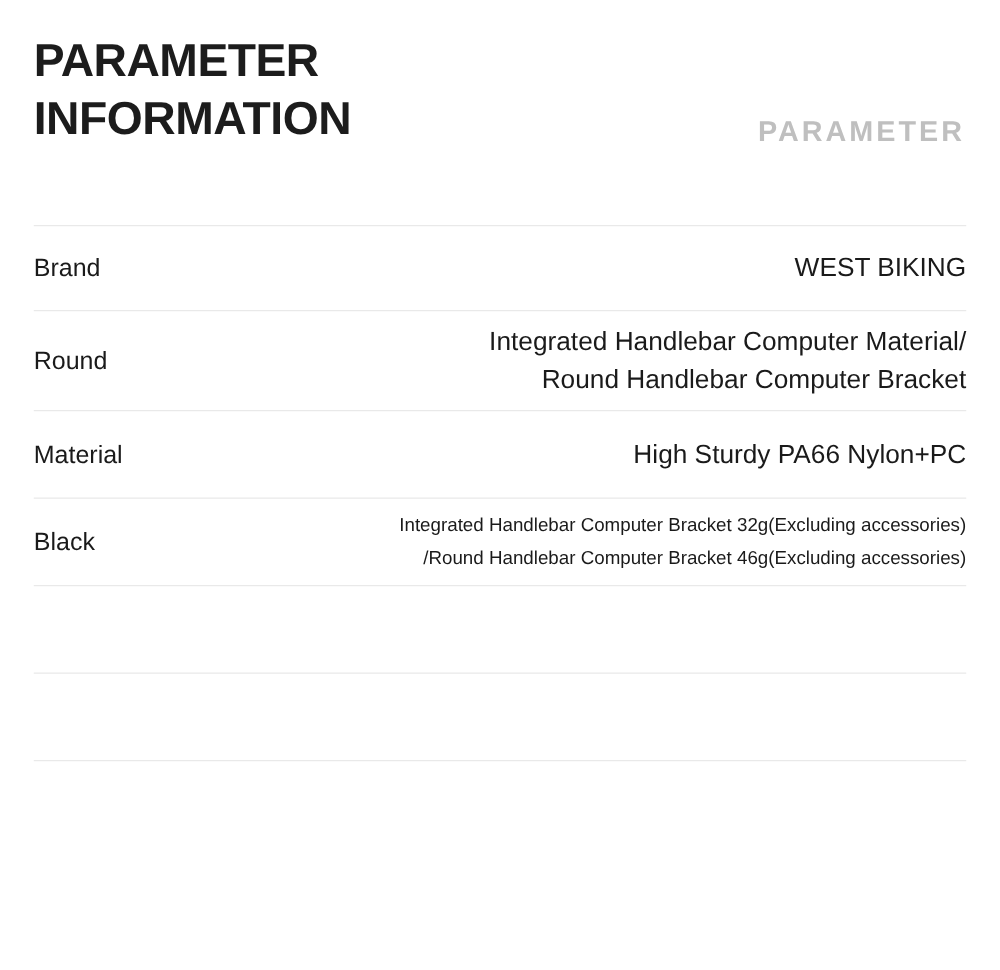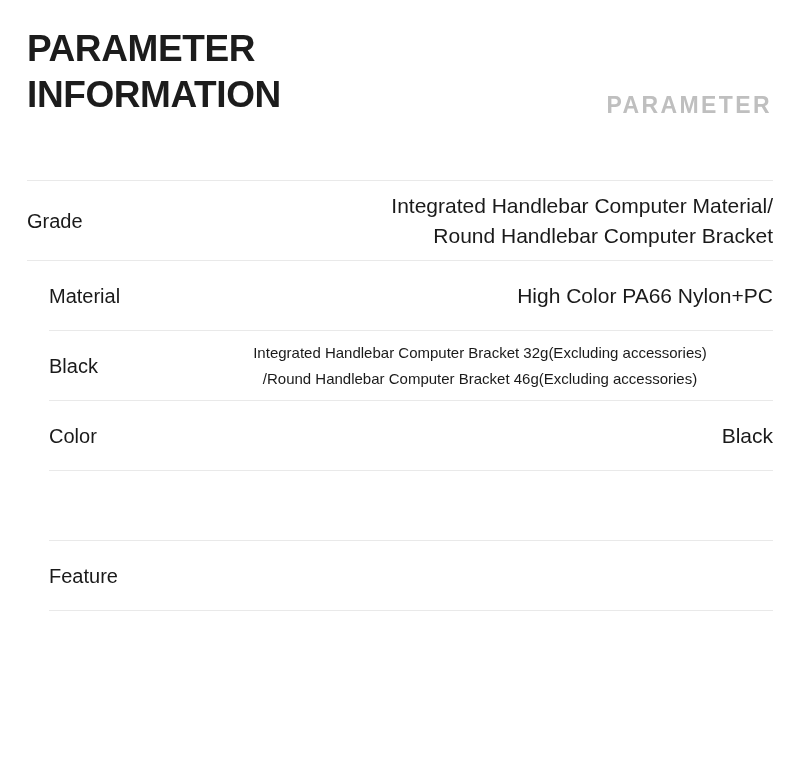--- a/index.html
+++ b/index.html
@@ -88,66 +88,64 @@
     font-size: 21px;
     line-height: 30px;
     color: #1a1a1a;
     text-align: right;
     white-space: pre-line;
     padding-left: 6px;
   }
   
   .h-single { height: 68px; }
   .h-double { height: 80px; }
-  .h-double-tight { height: 70px; margin-left: 22px; }
+  .h-double-tight { height: 70px; }
 
   .spec-value.small {
     font-size: 15px;
     line-height: 26px;
-    text-align: center;
   }
 </style>
 </head>
 <body>
 
 <div class="page">
 
   <div class="header">
     <h1 class="header-title">PARAMETER
 INFORMATION</h1>
     <div class="header-watermark">PARAMETER</div>
   </div>
 
   <div class="spec-table">
 
+    <div class="spec-row h-single">
+      <div class="spec-label">Brand</div>
+      <div class="spec-value">WEST BIKING</div>
+    </div>
 
     <div class="spec-row h-double">
-      <div class="spec-label">Grade</div>
+      <div class="spec-label">Round</div>
       <div class="spec-value">Integrated Handlebar Computer Material/
 Round Handlebar Computer Bracket</div>
     </div>
 
     <div class="spec-row h-double-tight">
       <div class="spec-label">Material</div>
-      <div class="spec-value">High Color PA66 Nylon+PC</div>
+      <div class="spec-value">High Sturdy PA66 Nylon+PC</div>
     </div>
 
     <div class="spec-row h-double-tight">
       <div class="spec-label">Black</div>
       <div class="spec-value small">Integrated Handlebar Computer Bracket 32g(Excluding accessories)
 /Round Handlebar Computer Bracket 46g(Excluding accessories)</div>
     </div>
 
-    <div class="spec-row h-double-tight">
-      <div class="spec-label">Color</div>
-      <div class="spec-value">Black</div>
-    </div>
 
     <div class="spec-row h-double-tight">
     </div>
 
     <div class="spec-row h-double-tight">
-      <div class="spec-label">Feature</div>
     </div>
 
   </div>
 
 </div>
 
 </body></html>

